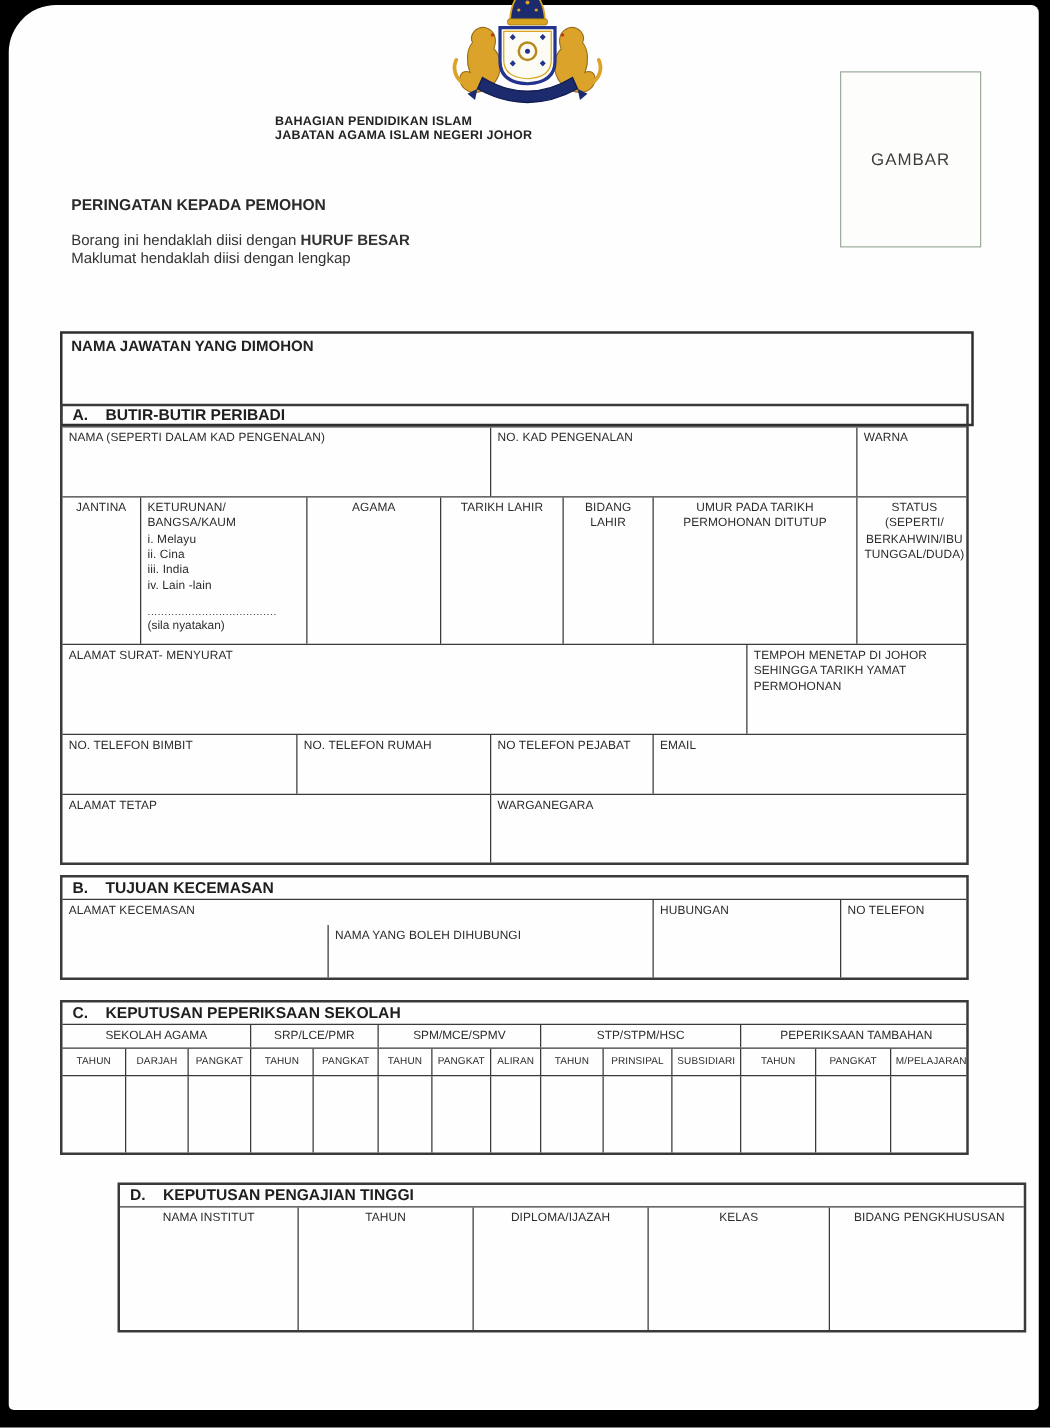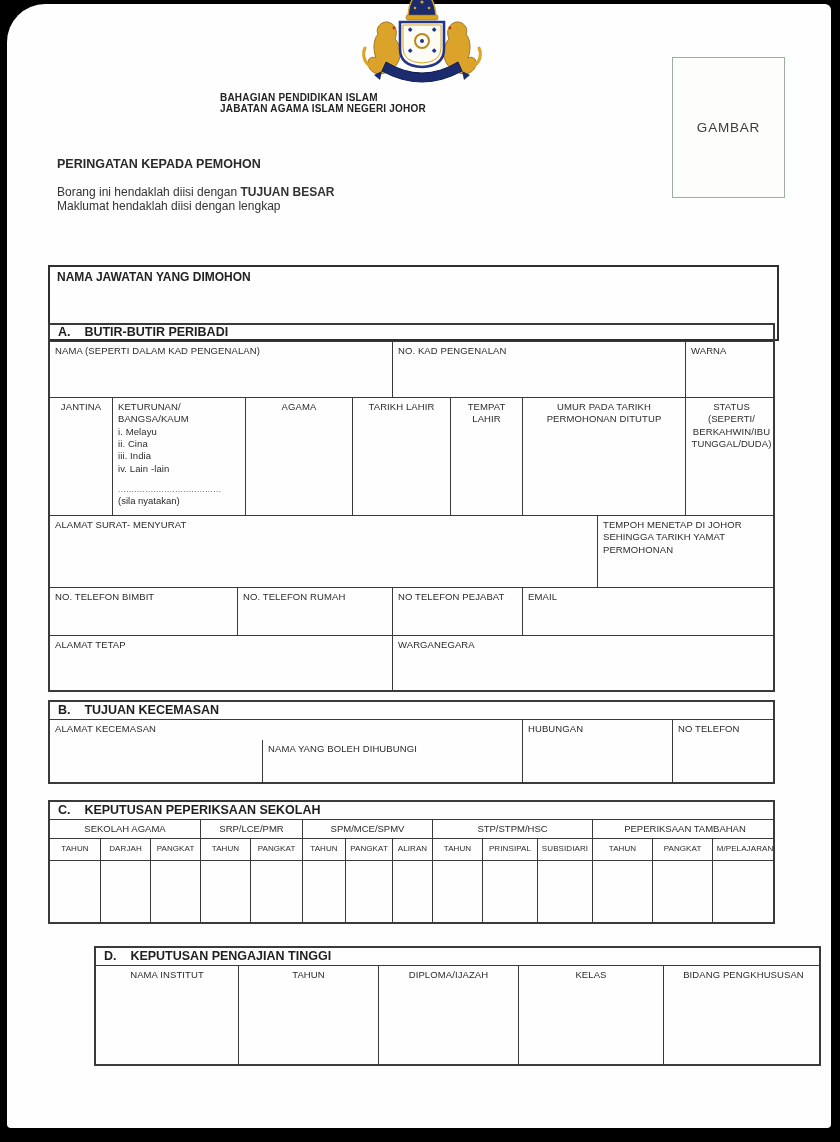--- a/index.html
+++ b/index.html
@@ -84,21 +84,21 @@
   <div class="abs" style="left:220px;top:92px;width:400px;">
     <div class="title-line">BAHAGIAN PENDIDIKAN ISLAM</div>
     <div class="title-line">JABATAN AGAMA ISLAM NEGERI JOHOR</div>
   </div>
 
   <div class="abs photo-box" style="left:672px;top:57px;width:111px;height:139px;">
     <span>GAMBAR</span>
   </div>
 
   <div class="abs notice-head" style="left:57px;top:157px;">PERINGATAN KEPADA PEMOHON</div>
-  <div class="abs notice-line" style="left:57px;top:185px;"><span>Borang ini hendaklah diisi dengan </span><b>TUJUAN BESAR</b></div>
+  <div class="abs notice-line" style="left:57px;top:185px;"><span>Borang ini hendaklah diisi dengan </span><b>HURUF BESAR</b></div>
   <div class="abs notice-line" style="left:57px;top:199px;">Maklumat hendaklah diisi dengan lengkap</div>
 
   <div class="abs job-box" style="left:48px;top:231px;width:727px;height:72px;">
     <div class="job-label">NAMA JAWATAN YANG DIMOHON</div>
     <div style="height:44px;"></div>
   </div>
 
   <div class="t" style="left:48px;top:323px;width:727px;">
     <div class="hrow" style="height:16px;">
       <div class="sec-title">A.    BUTIR-BUTIR PERIBADI</div>
@@ -130,21 +130,21 @@
         <div class="dots">......................................</div>
         <div class="note">(sila nyatakan)</div>
       </div>
       <div class="c" style="width:107px;">
         <div class="lbl lbl-c">AGAMA</div>
       </div>
       <div class="c" style="width:98px;">
         <div class="lbl lbl-c">TARIKH LAHIR</div>
       </div>
       <div class="c" style="width:72px;">
-        <div class="lbl lbl-c" style="padding-bottom:0">TEMPAT</div>
+        <div class="lbl lbl-c" style="padding-bottom:0">BIDANG</div>
         <div class="lbl lbl-c" style="padding-top:0">LAHIR</div>
       </div>
       <div class="c" style="width:163px;">
         <div class="lbl lbl-c" style="padding-bottom:0">UMUR PADA TARIKH</div>
         <div class="lbl lbl-c" style="padding-top:0">PERMOHONAN DITUTUP</div>
       </div>
       <div class="c" style="width:92px;">
         <div class="lbl lbl-c" style="padding-bottom:0">STATUS</div>
         <div class="lbl lbl-c" style="padding-top:0">(SEPERTI/</div>
         <div class="lbl lbl-c" style="padding-top:0">BERKAHWIN/IBU</div>

